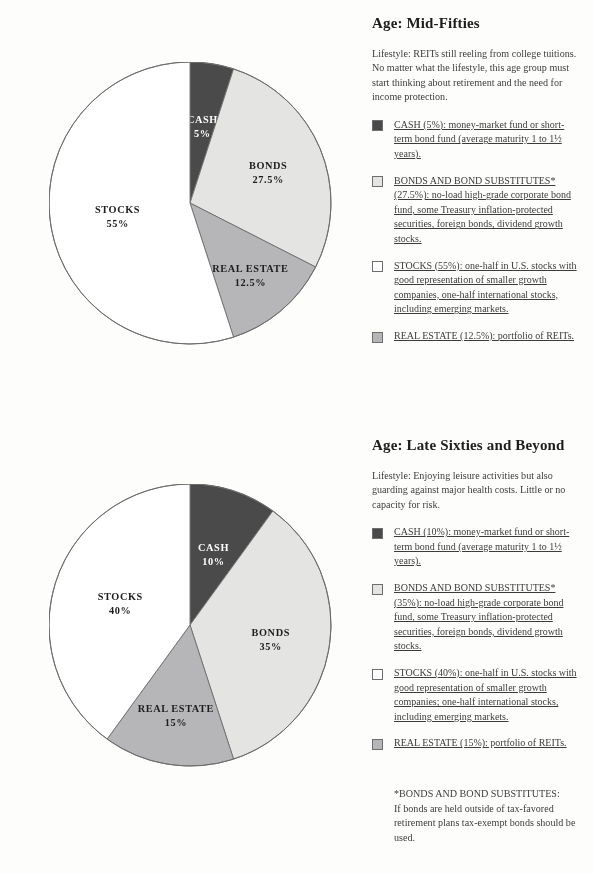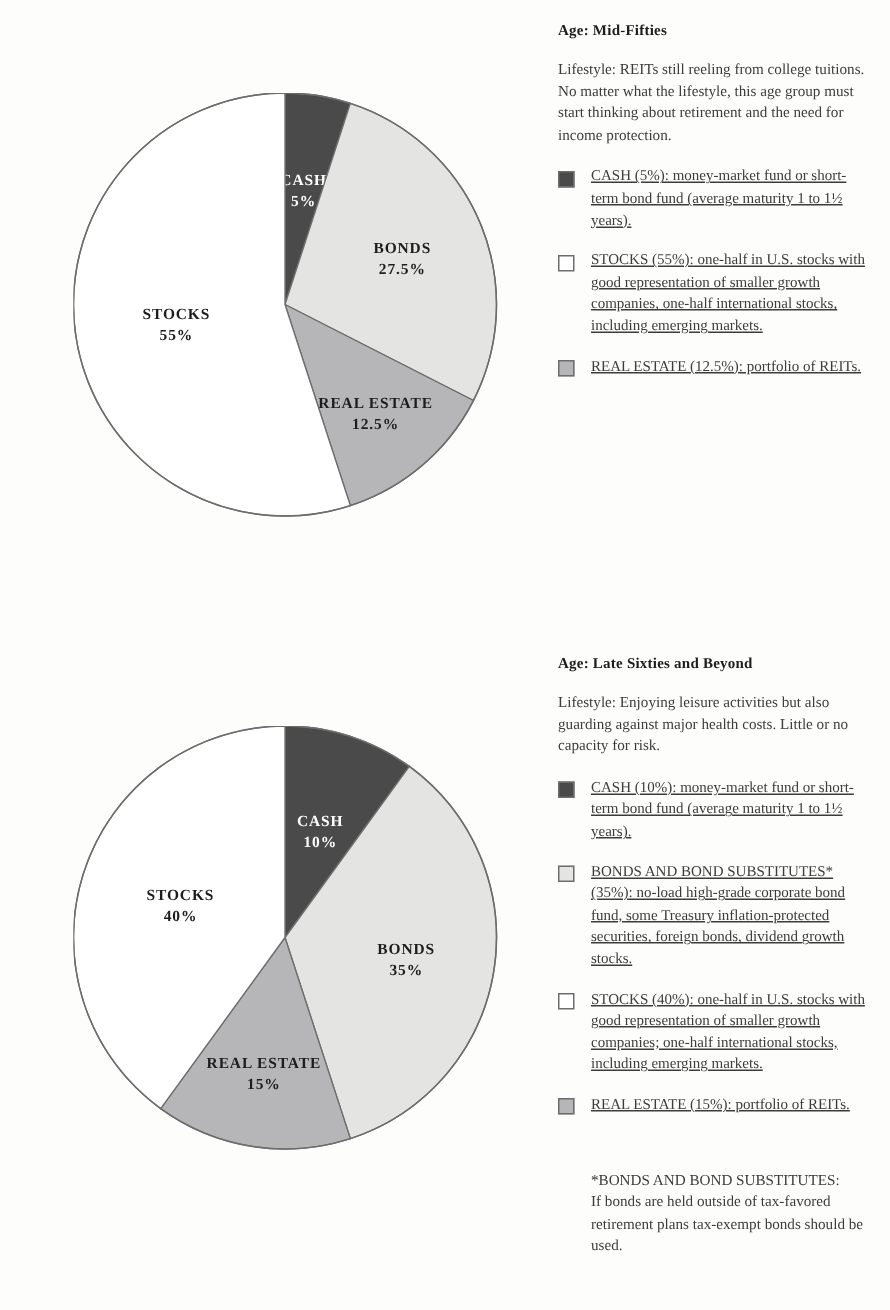--- a/index.html
+++ b/index.html
@@ -48,21 +48,21 @@
   
   .col {
     position: absolute;
     left: 372px;
     width: 208px;
   }
   #col-0 { top: 14px; }
   #col-1 { top: 14px; }
 
   .heading {
-    font-size: 10px;
+    font-size: 15px;
     font-weight: bold;
     color: #1d1d1d;
     letter-spacing: 0.15px;
     margin: 0 0 13px 0;
     line-height: 1.3;
   }
 
   .lifestyle {
     font-size: 10.1px;
     line-height: 14.6px;
@@ -138,20 +138,24 @@
 
     <div class="col" id="col-0">
       <div class="heading">Age: Mid-Fifties</div>
       <div class="lifestyle">Lifestyle: REITs still reeling from college tuitions. No matter what the lifestyle, this age group must start thinking about retirement and the need for income protection.</div>
 
       <div class="legend-item">
         <span class="swatch" style="background-color: rgb(74, 74, 74);"></span>
         <span class="legend-text">CASH (5%): money-market fund or short-term bond fund (average maturity 1 to 1½ years).</span>
       </div>
 
+      <div class="legend-item">
+        <span class="swatch" style="background-color: rgb(228, 228, 226);"></span>
+        <span class="legend-text">BONDS AND BOND SUBSTITUTES* (27.5%): no-load high-grade corporate bond fund, some Treasury inflation-protected securities, foreign bonds, dividend growth stocks.</span>
+      </div>
 
       <div class="legend-item">
         <span class="swatch" style="background-color: rgb(255, 255, 255);"></span>
         <span class="legend-text">STOCKS (55%): one-half in U.S. stocks with good representation of smaller growth companies, one-half international stocks, including emerging markets.</span>
       </div>
 
       <div class="legend-item">
         <span class="swatch" style="background-color: rgb(182, 182, 185);"></span>
         <span class="legend-text">REAL ESTATE (12.5%): portfolio of REITs.</span>
       </div>

